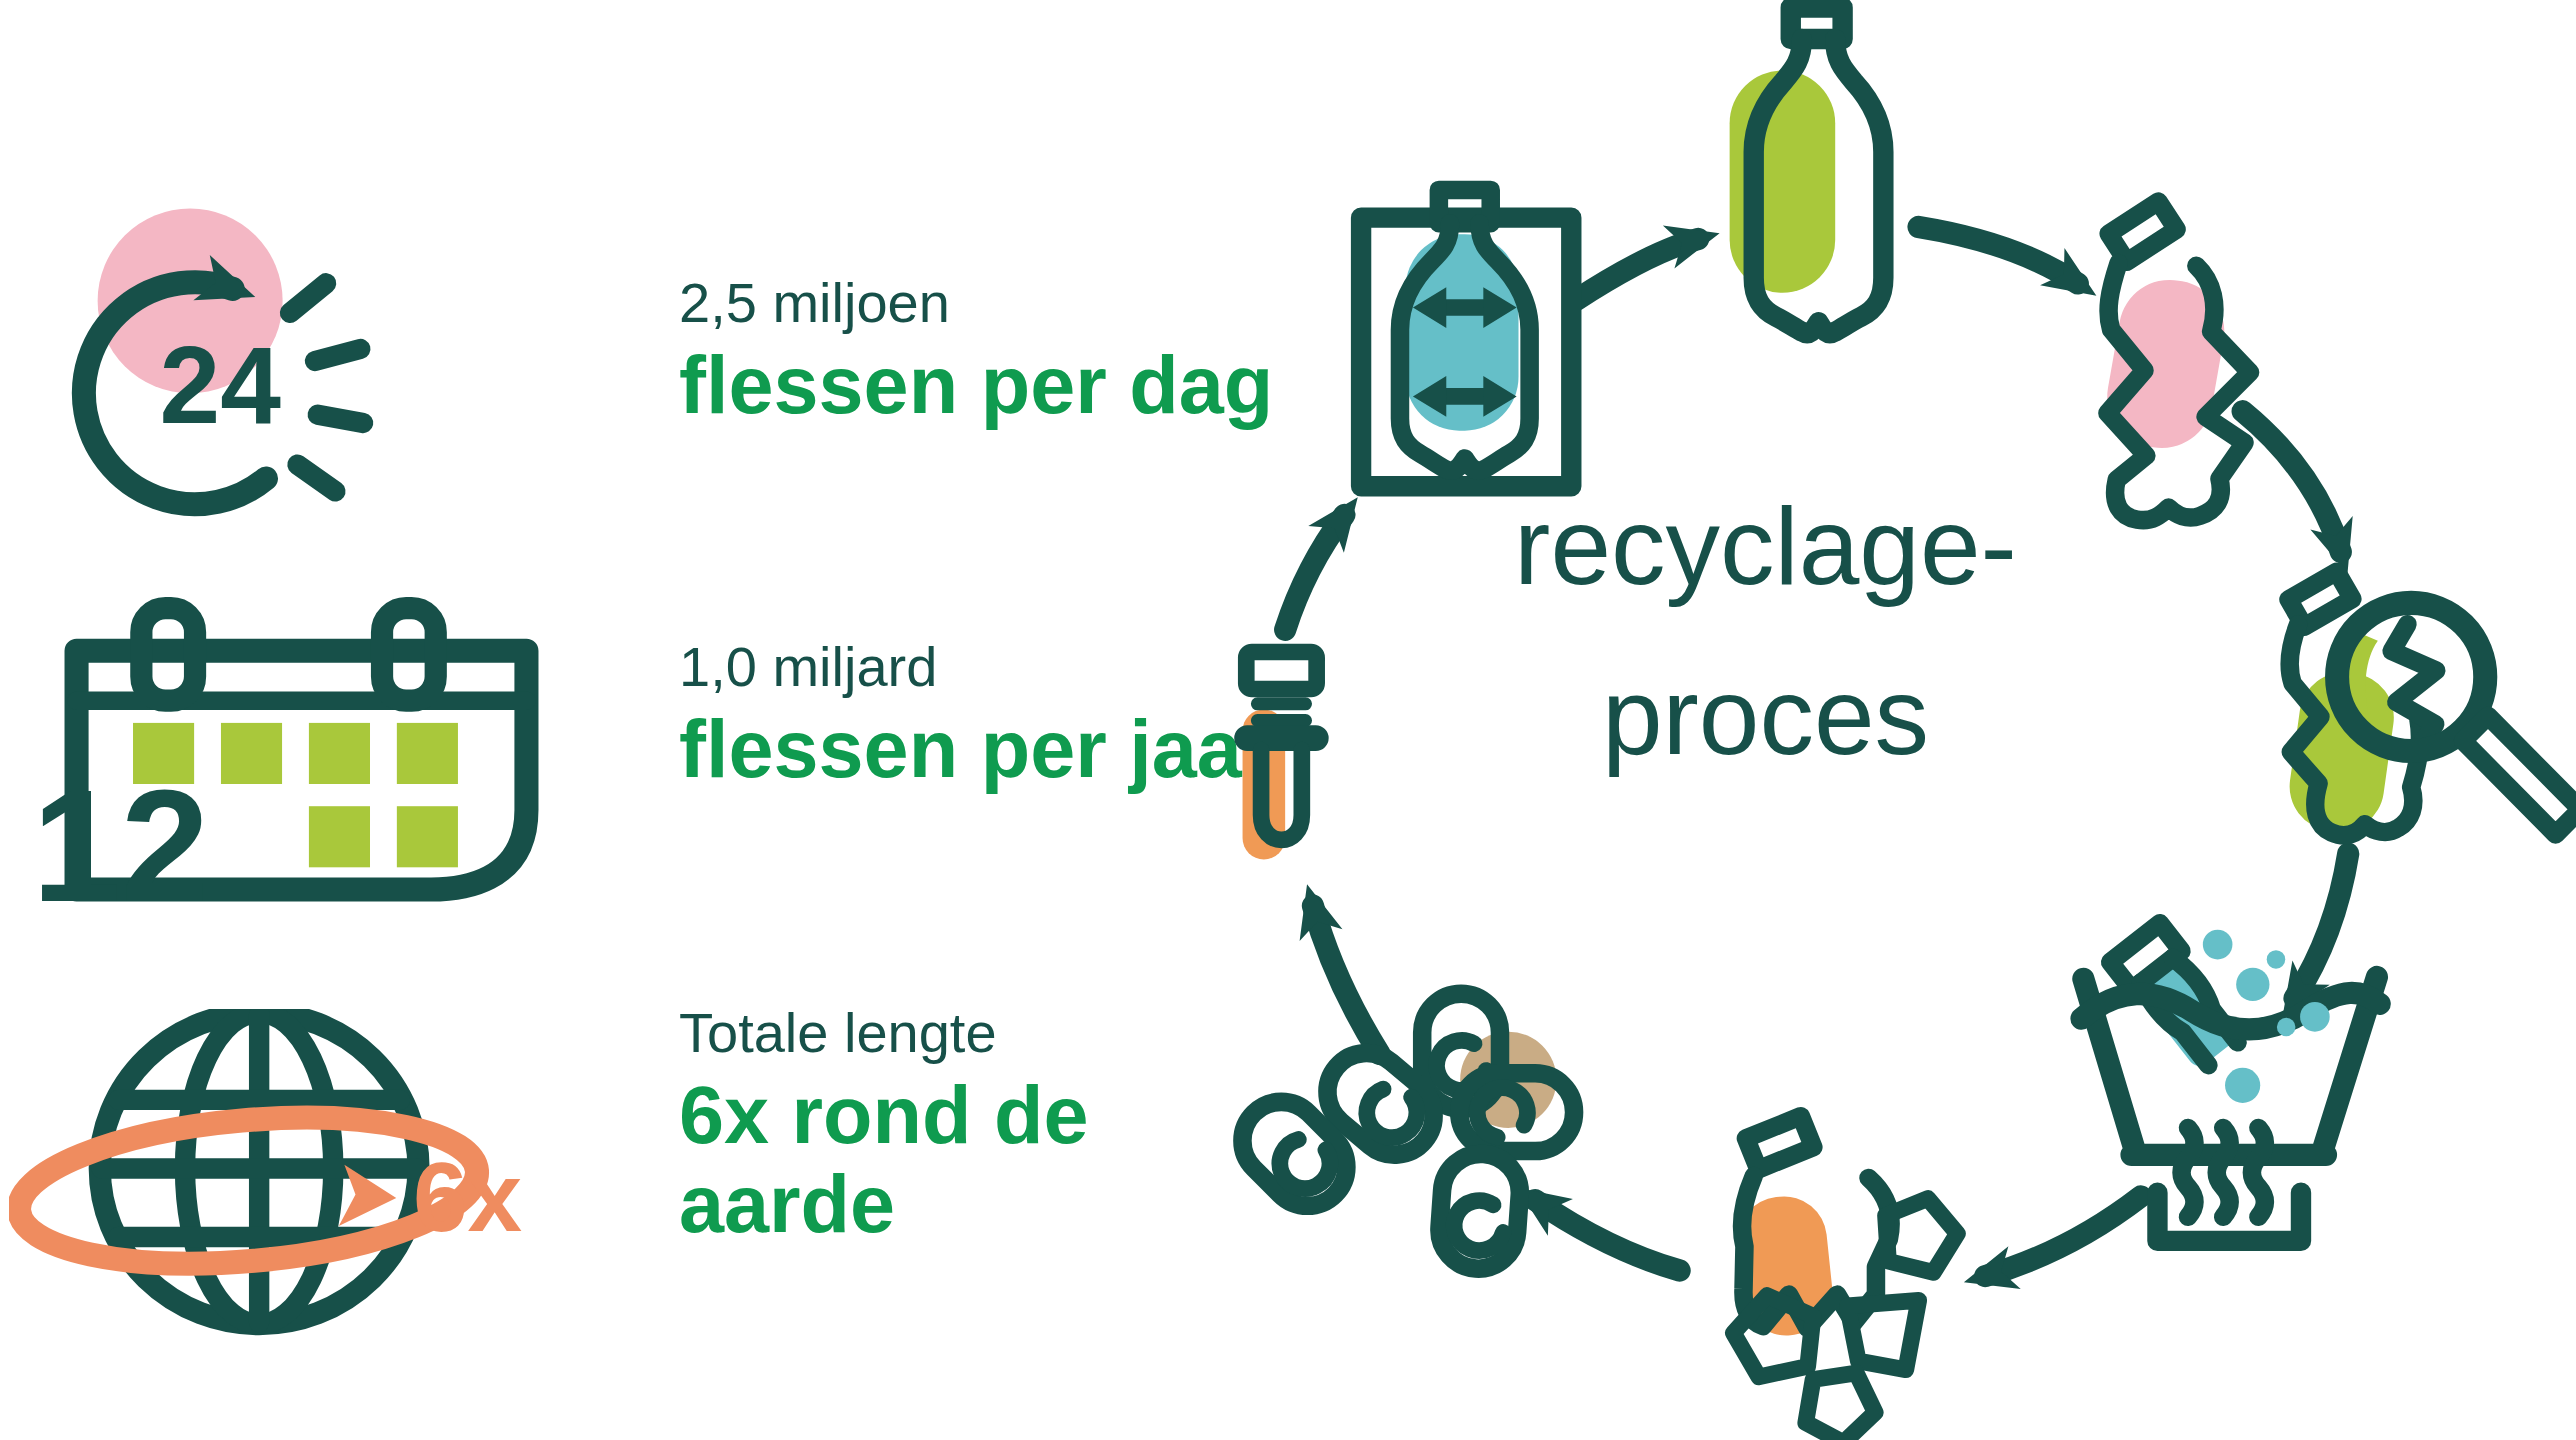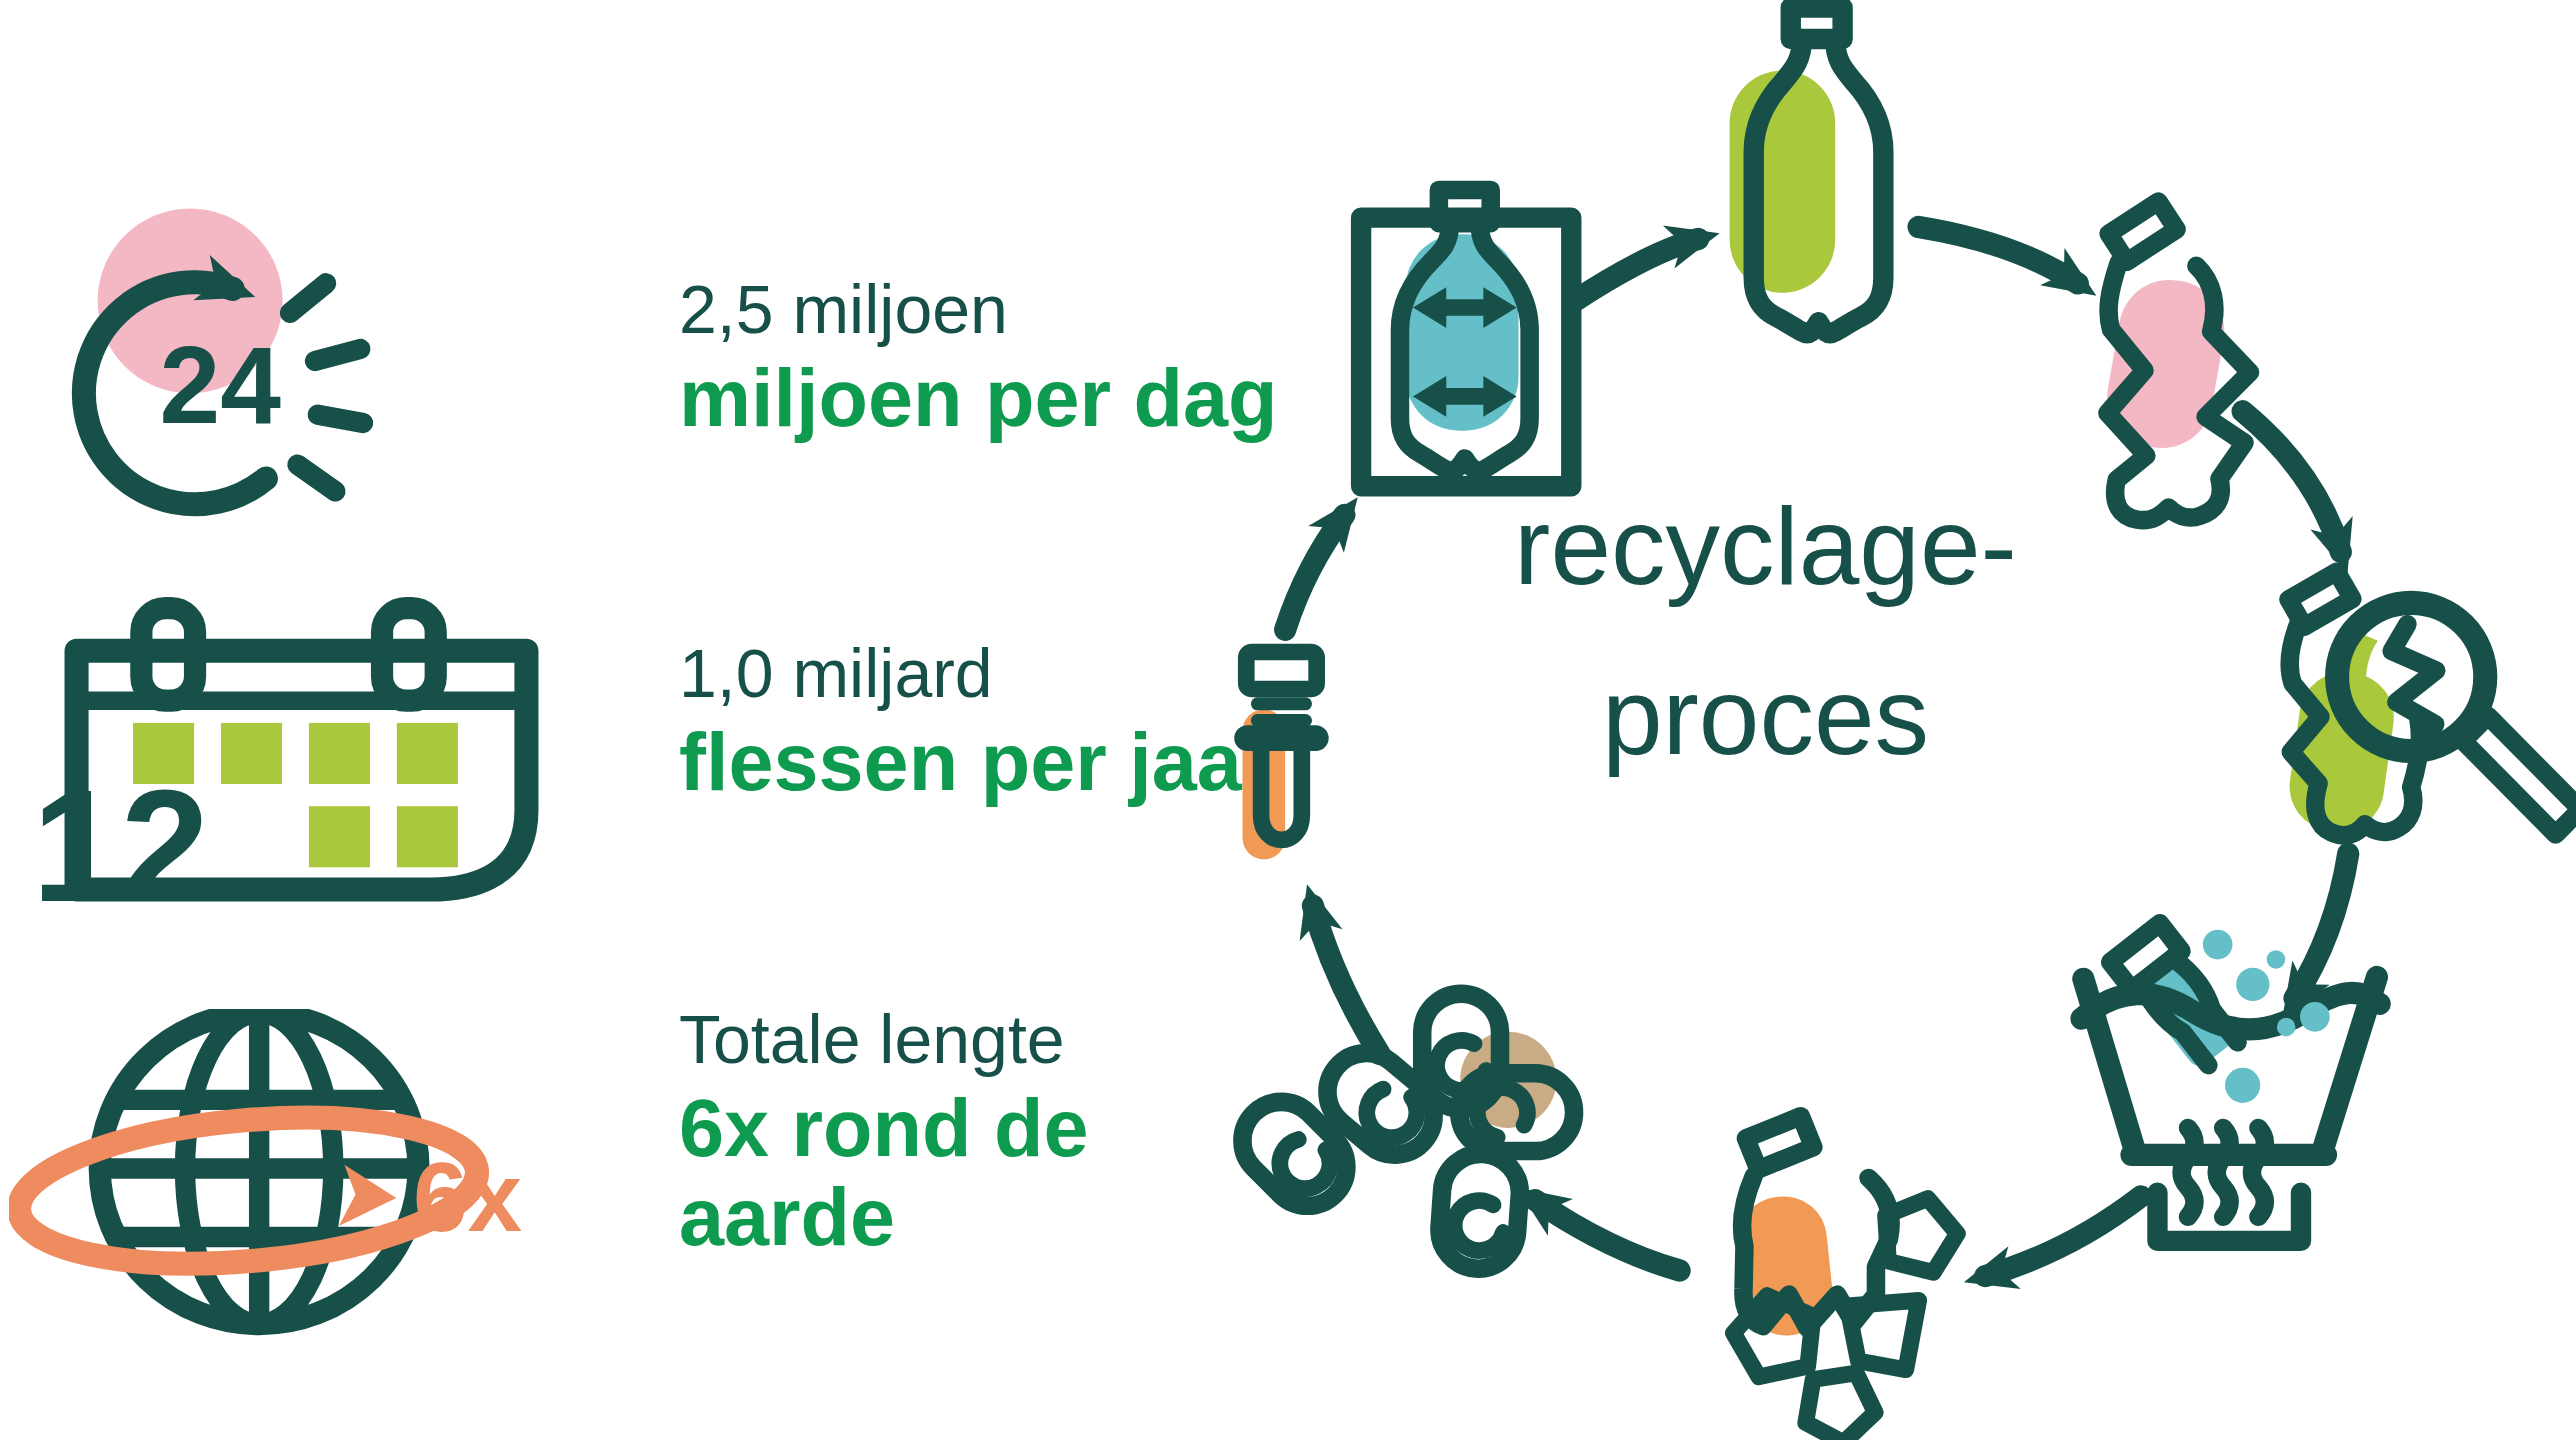--- a/index.html
+++ b/index.html
@@ -20,21 +20,21 @@
   .stat-2{top:597px;height:324px;}
   .stat-3{top:1009px;height:343px;}
   .stat-icon{position:absolute;top:0;}
   .stat-1 .stat-icon{left:56px;}
   .stat-2 .stat-icon{left:19px;}
   .stat-3 .stat-icon{left:9.3px;}
   .stat-text{position:absolute;left:679px;width:759px;}
   .stat-1 .stat-text{top:65px;}
   .stat-2 .stat-text{top:40px;}
   .stat-3 .stat-text{top:-5.6px;width:519px;}
-  .stat-value{font-size:68px;line-height:1.08;color:var(--dark-teal,#175049);}
+  .stat-value{font-size:56px;line-height:1.08;color:var(--dark-teal,#175049);}
   .stat-label{font-size:81px;line-height:1.1;font-weight:700;color:var(--green,#0f9b4f);margin-top:7.4px;}
   
   .diagram{position:absolute;left:1187px;top:0;width:1389px;height:1441px;}
   .diagram svg{position:absolute;inset:0;}
   .cycle-title{
     position:absolute;left:245px;top:461px;width:667px;text-align:center;
     font-size:109px;line-height:170px;color:var(--dark-teal,#175049);
   }
   
   .s{fill:none;stroke:var(--dark-teal,#175049);stroke-linecap:round;stroke-linejoin:round;}
@@ -70,21 +70,21 @@
       <div class="stat-icon">
         <svg width="444" height="343" viewBox="0 0 480 370">
           <circle class="f-pink" cx="145" cy="100" r="100"></circle>
           <path class="s w26" d="M227,292 A120,120 0 1 1 191,87" marker-end="url(#ah)"></path>
           <path class="s w22" d="M253,113 L292,81 M280,165 L329,152 M283,223 L332,232 M261,277 L302,306"></path>
           <text class="badge" x="112" y="232" font-size="118">24</text>
         </svg>
       </div>
       <div class="stat-text">
         <div class="stat-value">2,5 miljoen</div>
-        <div class="stat-label">miljoen per dag</div>
+        <div class="stat-label">flessen per dag</div>
       </div>
     </div>
 
     <div class="stat stat-2">
       <div class="stat-icon">
         <svg width="565" height="324" viewBox="-20 0 610 350">
           <path class="s w26" d="M42,58 L528,58 L528,230 C528,310 455,316 425,316 L42,316 Z"></path>
           <path class="s w20" d="M42,112 L528,112"></path>
           <rect class="s w24" x="112" y="12" width="58" height="100" rx="26"></rect>
           <rect class="s w24" x="372" y="12" width="58" height="100" rx="26"></rect>

